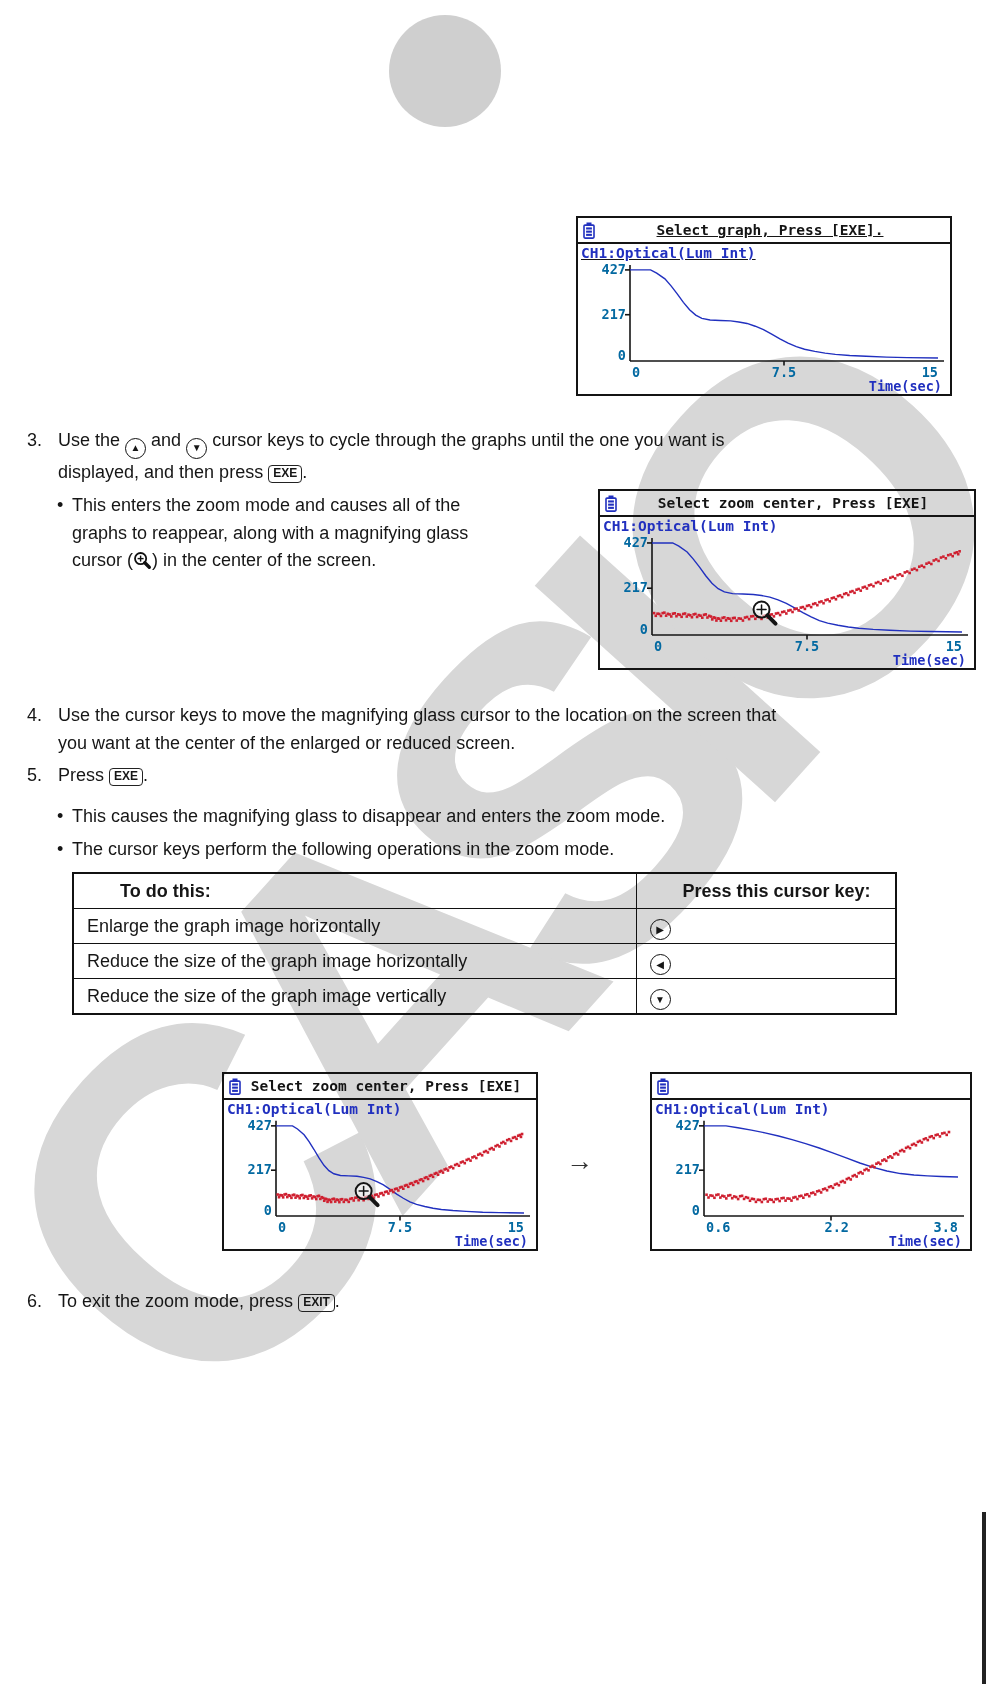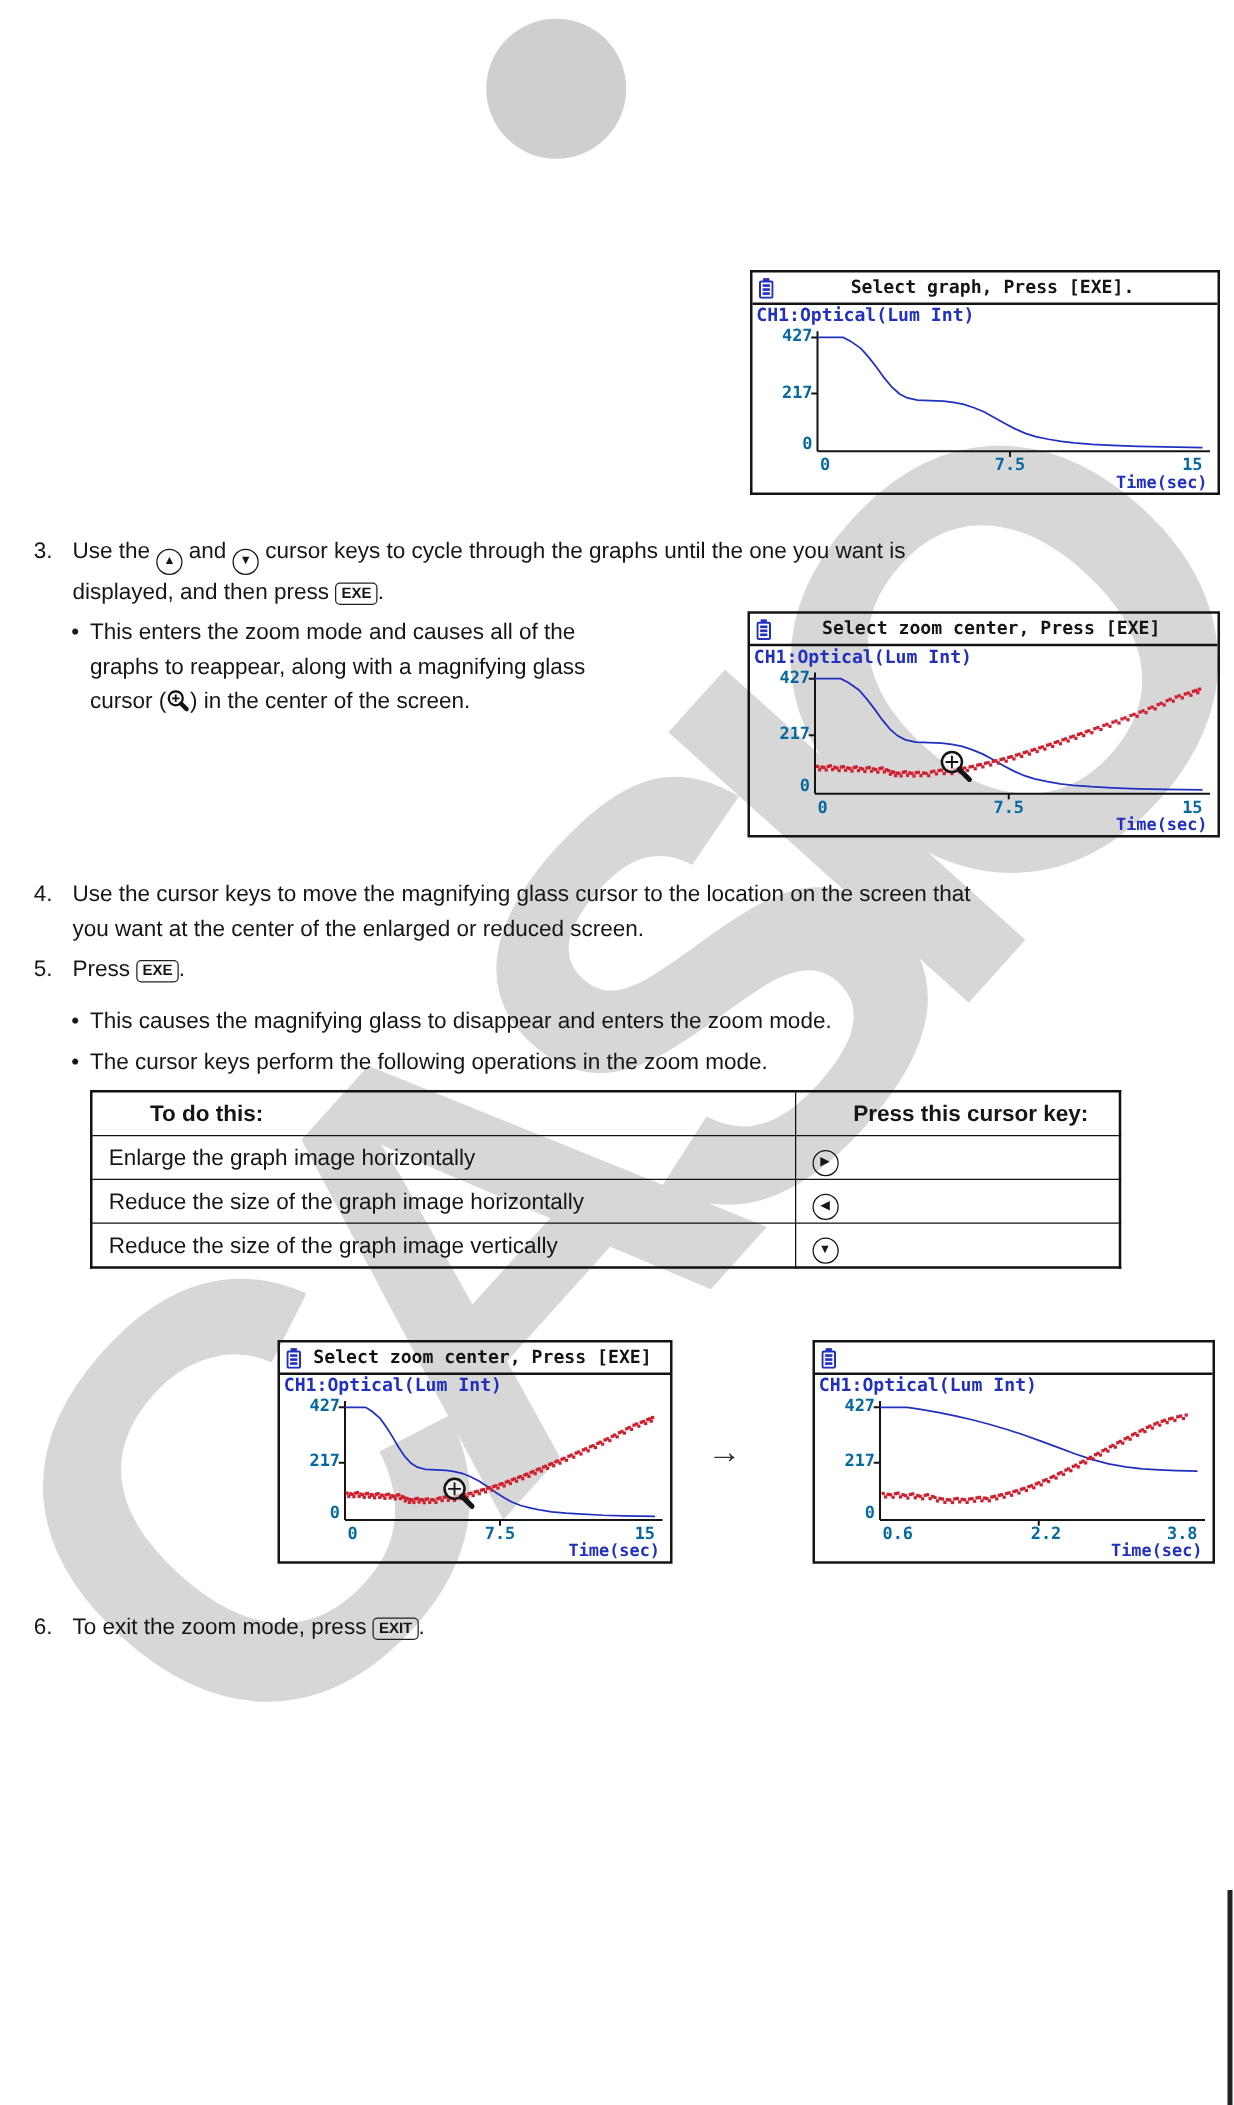--- a/index.html
+++ b/index.html
@@ -54,21 +54,21 @@
   .plot-label { position:absolute; font-weight:bold; white-space:nowrap; font-size:13.5px; color:#0369a1; }
   .arrow-glyph { font-size:27px; color:#333; }
 </style>
 </head>
 <body>
 
 <div class="watermark">CASIO</div>
 
 <div class="blk gray-circle" style="left:389px; top:15px;"></div>
 
-<div class="calc" style="left:600px; top:216px; width:372px; height:176px;">
+<div class="calc" style="left:576px; top:216px; width:372px; height:176px;text-decoration:underline;">
     <div class="calc-header">
       <svg width="12" height="17">
         <rect x="3.5" y="0.5" width="5" height="2.6" fill="#2130bf"></rect>
         <rect x="1" y="3.1" width="10" height="13" rx="1" fill="none" stroke="#2130bf" stroke-width="1.6"></rect>
         <rect x="3.1" y="5.4" width="5.8" height="2.1" fill="#2130bf"></rect>
         <rect x="3.1" y="8.6" width="5.8" height="2.1" fill="#2130bf"></rect>
         <rect x="3.1" y="11.8" width="5.8" height="2.1" fill="#2130bf"></rect>
       </svg>
       <div class="calc-title">Select graph, Press [EXE].</div>
     </div>

